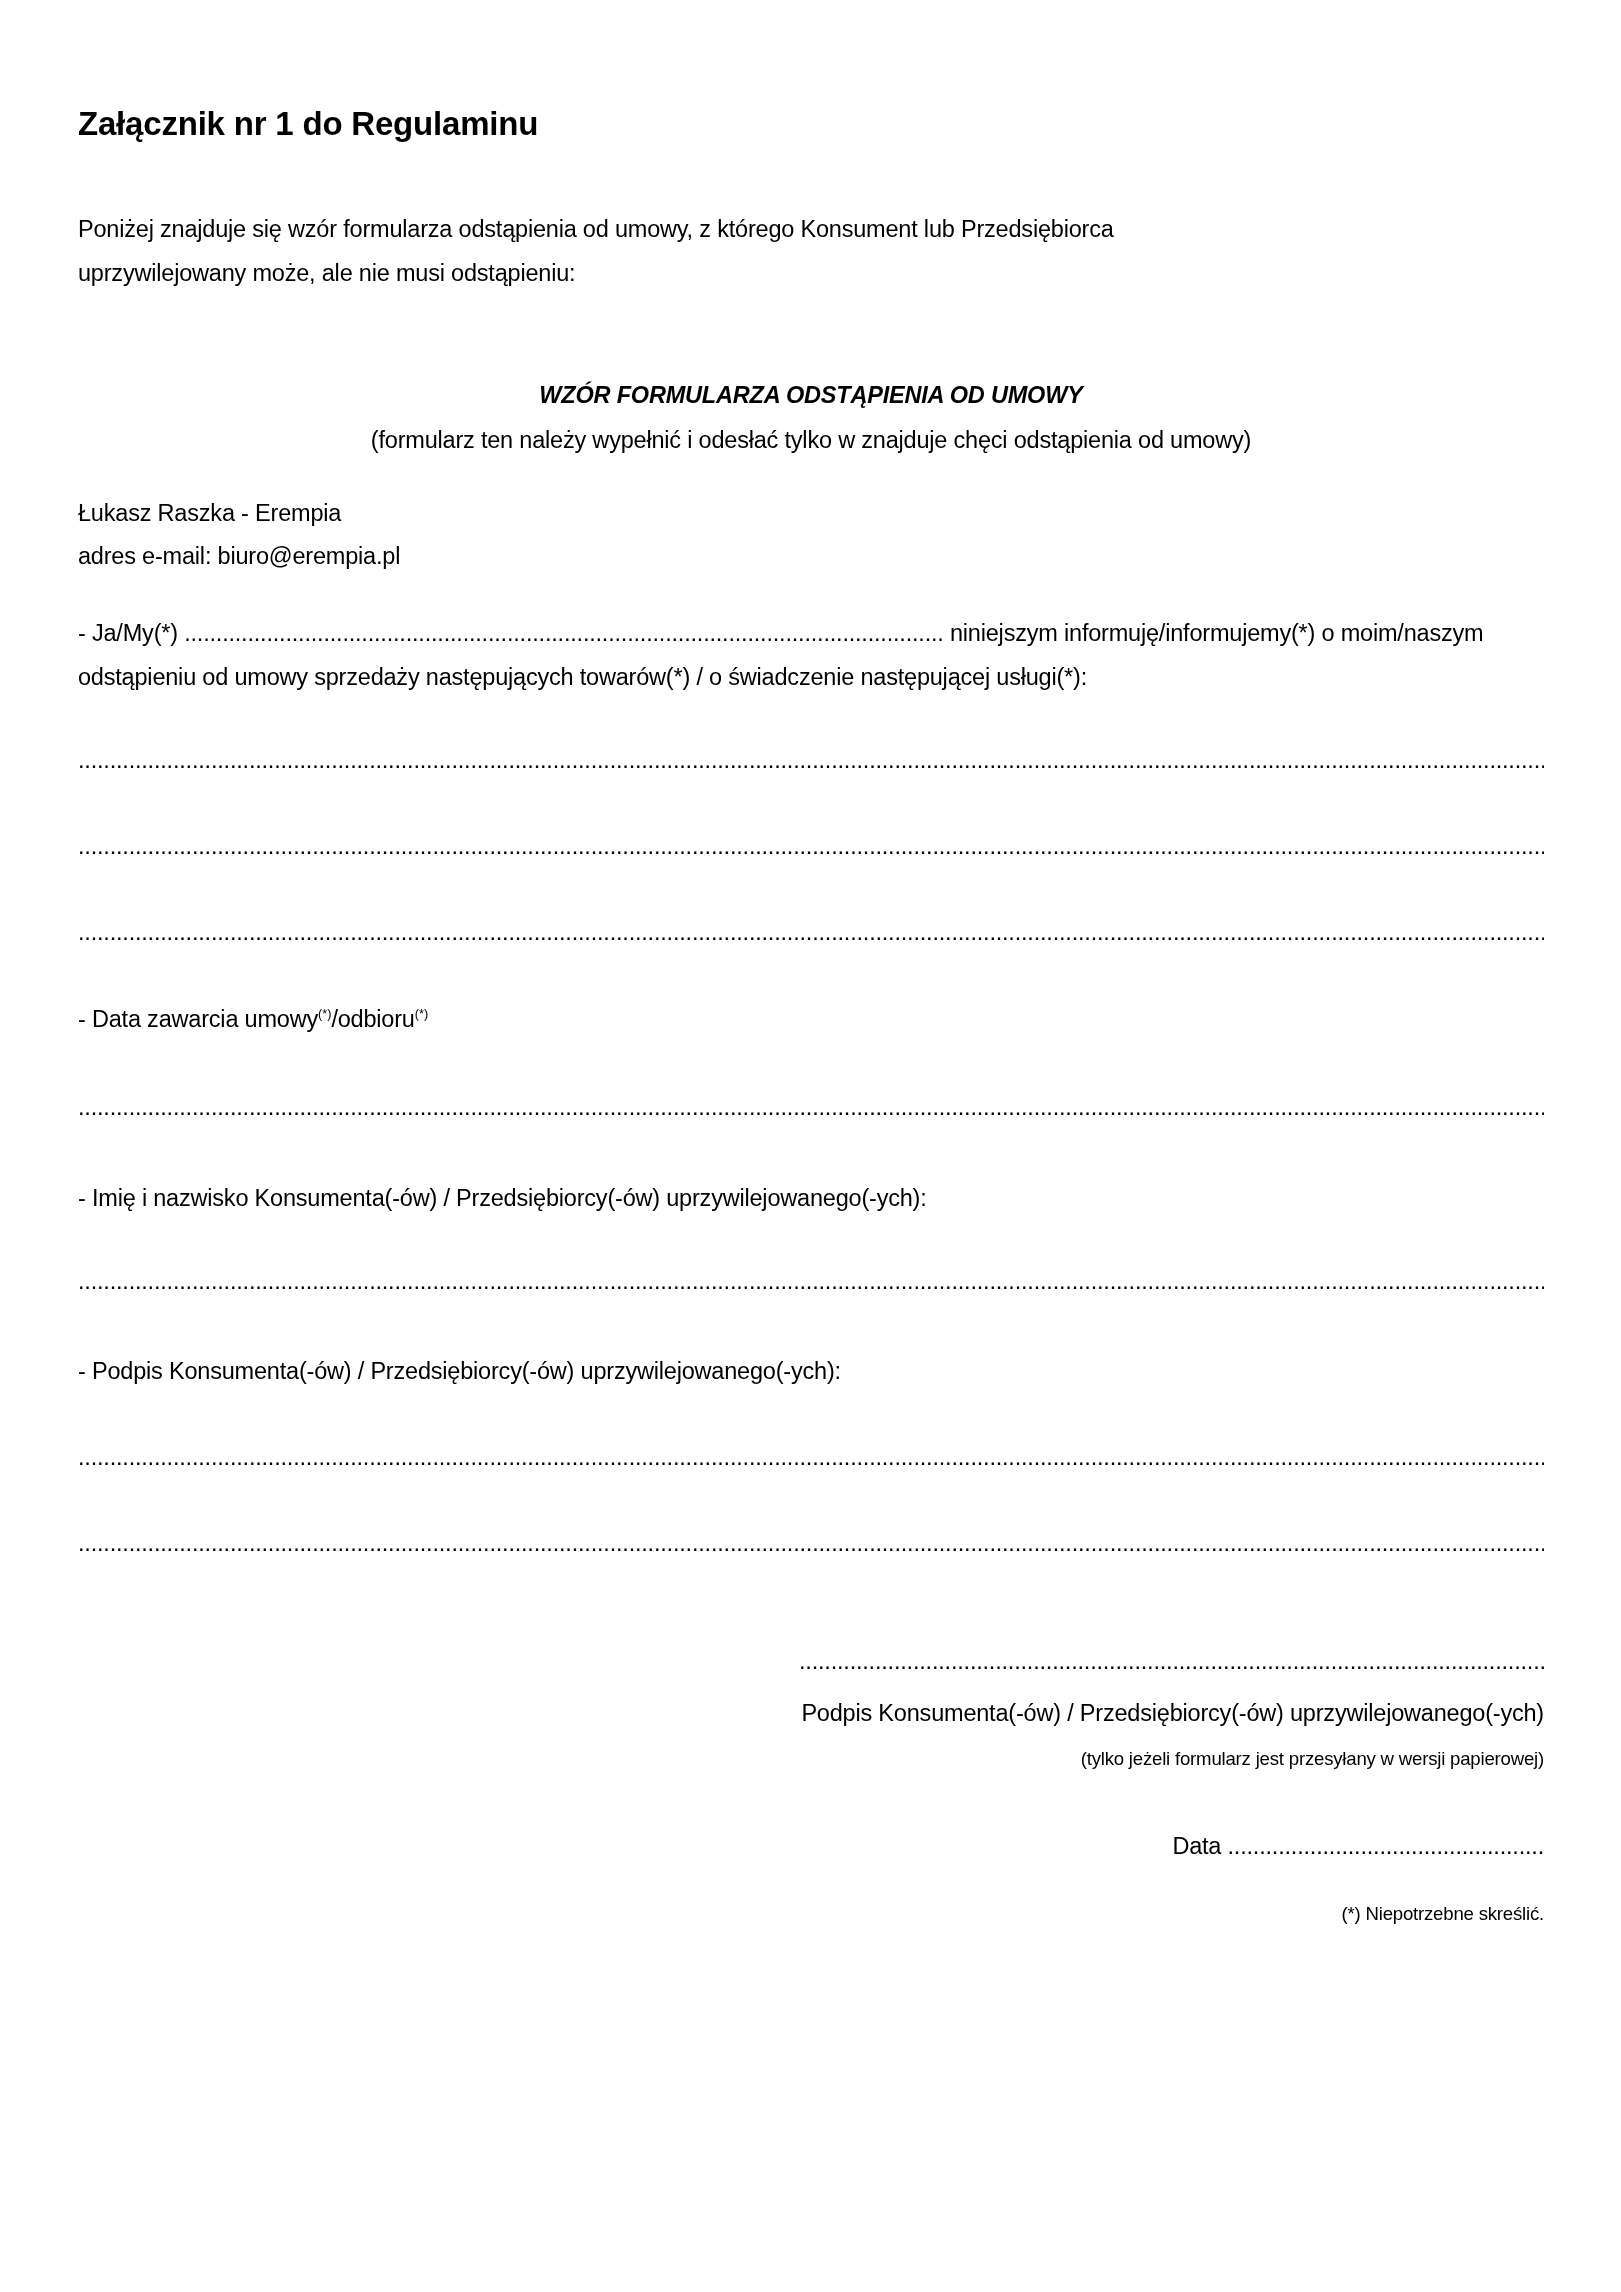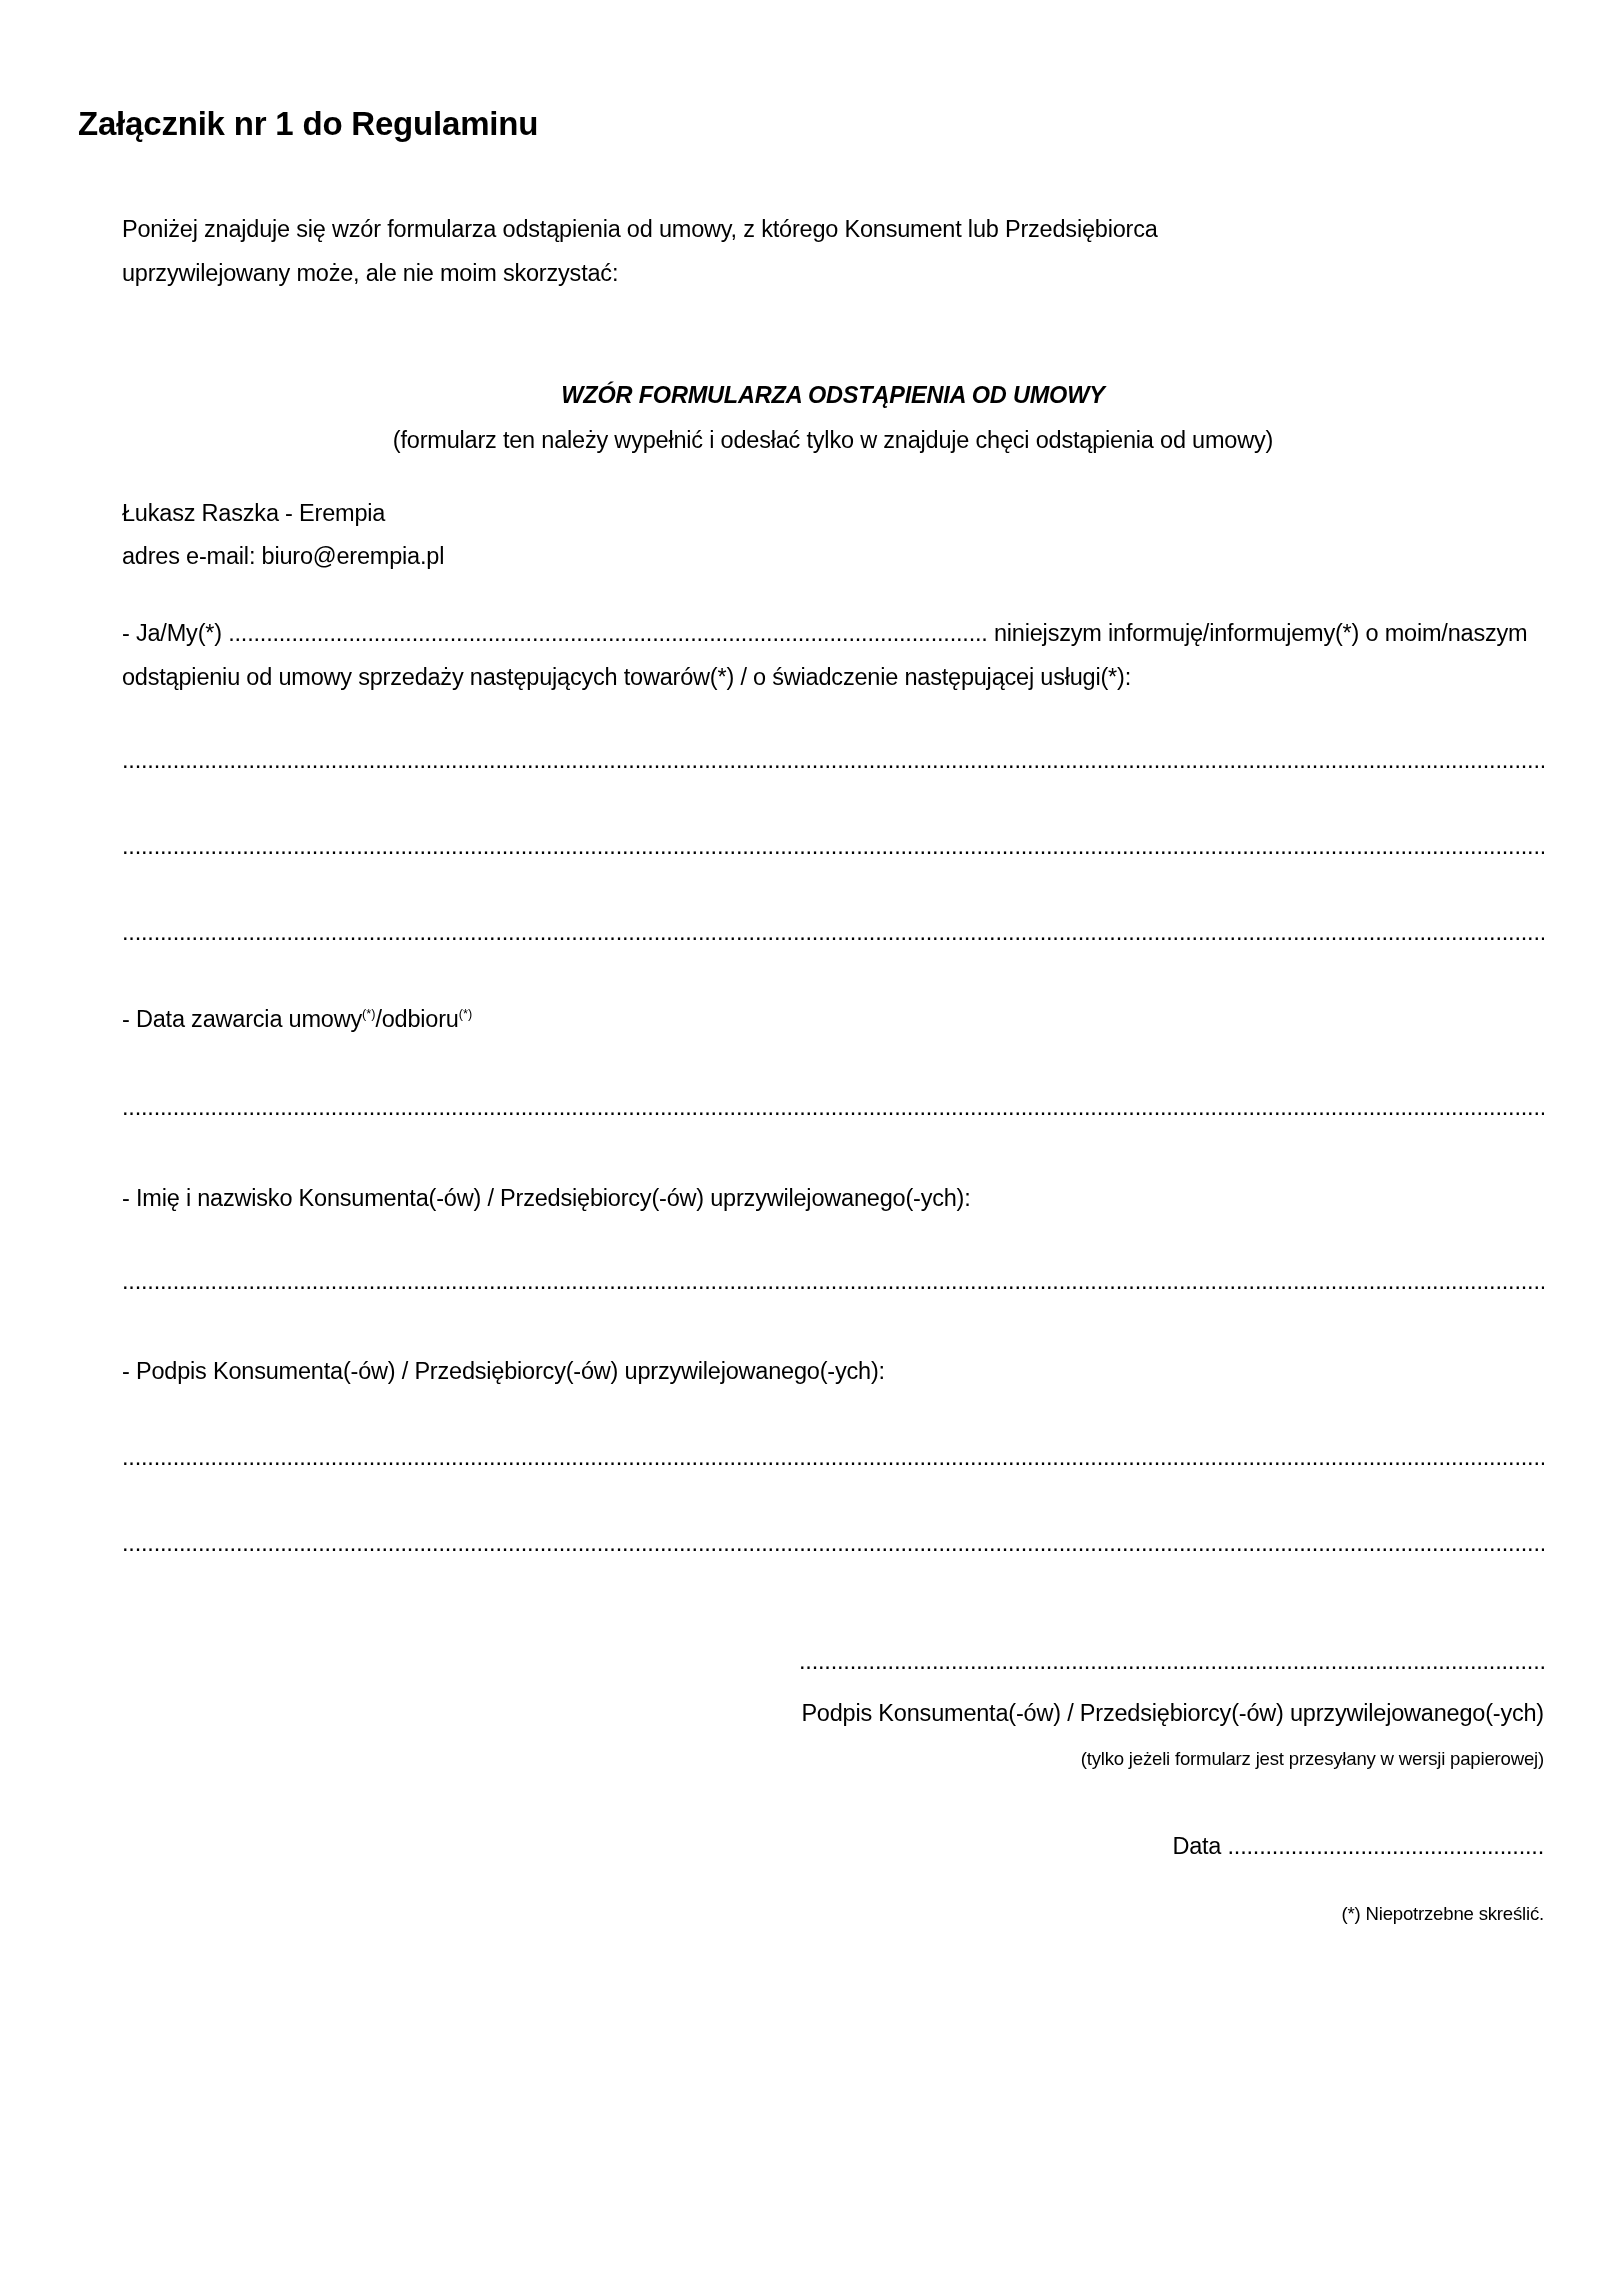--- a/index.html
+++ b/index.html
@@ -13,21 +13,20 @@
     color: #000000;
     font-family: "Liberation Sans", sans-serif;
     padding: 0 77px 0 78px;
     overflow: hidden;
   }
   .t {
     font-size: 23.5px;
     line-height: 44px;
     letter-spacing: -0.2px;
     white-space: nowrap;
-    margin-left: 44px;
   }
   .doc-title {
     font-size: 33px;
     font-weight: 700;
     line-height: 41px;
     letter-spacing: -0.2px;
     white-space: nowrap;
     margin-top: 103px;
   }
   .center { text-align: center; }
@@ -59,21 +58,21 @@
 </style>
 </head>
 <body>
 
 <div class="page">
 
   <h1 class="doc-title">Załącznik nr 1 do Regulaminu</h1>
 
   <div style="margin-top:63px">
     <div class="t">Poniżej znajduje się wzór formularza odstąpienia od umowy, z którego Konsument lub Przedsiębiorca</div>
-    <div class="t">uprzywilejowany może, ale nie moim skorzystać:</div>
+    <div class="t">uprzywilejowany może, ale nie musi odstąpieniu:</div>
   </div>
 
   <div class="t center bold" style="margin-top:78px; line-height:45px; white-space:normal;font-style:italic;">WZÓR FORMULARZA ODSTĄPIENIA OD UMOWY</div>
   <div class="t center" style="line-height:45px; white-space:normal;">(formularz ten należy wypełnić i odesłać tylko w znajduje chęci odstąpienia od umowy)</div>
 
   <div style="margin-top:29px">
     <div class="t" style="line-height:43px">Łukasz Raszka - Erempia</div>
     <div class="t" style="line-height:43px">adres e-mail: biuro@erempia.pl</div>
   </div>
 

